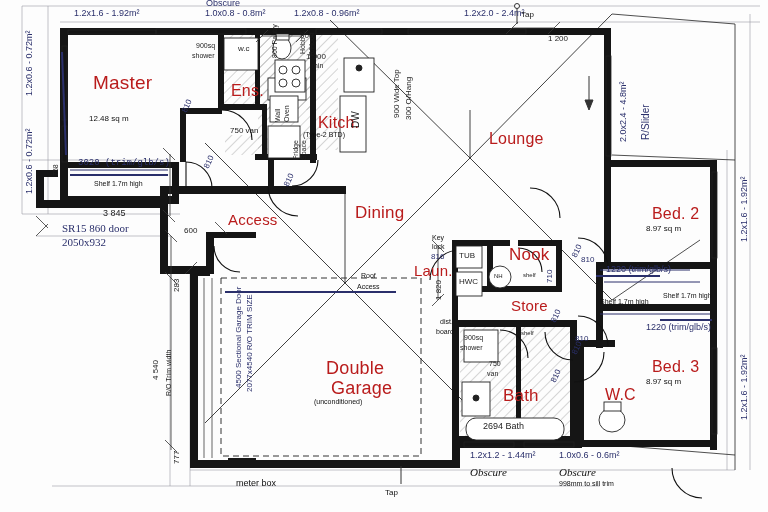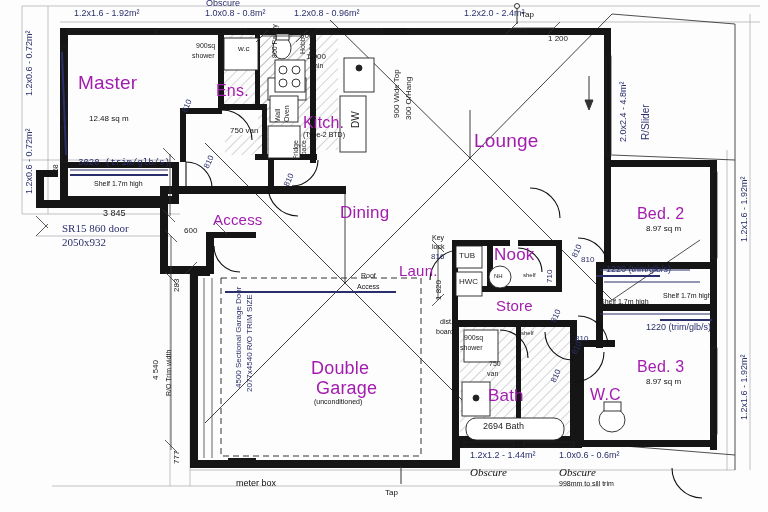--- a/index.html
+++ b/index.html
@@ -1,21 +1,21 @@
 <!DOCTYPE html>
 <html><head>
 <meta charset="utf-8">
 <title>Floor Plan</title>
 <style>
   html,body{margin:0;padding:0;background:#ffffff;}
   body{font-family:"Liberation Sans", sans-serif;}
   #plan{position:relative;width:768px;height:512px;background:#fdfdfd;overflow:hidden;}
   #plan svg{position:absolute;left:0;top:0;}
   .lbl{position:absolute;white-space:nowrap;}
-  .room{font-family:"Liberation Sans",sans-serif;color:#a21caf;font-weight:400;letter-spacing:.2px;}
+  .room{font-family:"Liberation Sans",sans-serif;color:#b91c1c;font-weight:400;letter-spacing:.2px;margin-left:15px;}
   .area{font-family:"Liberation Sans",sans-serif;color:#111;font-size:8px;}
   .dim{font-family:"Liberation Sans",sans-serif;color:#2a2f6b;font-size:9px;}
   .dimdk{font-family:"Liberation Sans",sans-serif;color:#1d1d1d;font-size:8px;}
   .note{font-family:"Liberation Sans",sans-serif;color:#111;font-size:8px;}
   .vert{transform-origin:0 0;}
   .obsc{font-family:"Liberation Serif",serif;font-style:italic;color:#111;font-size:11px;}
 </style>
 </head>
 <body>
 
@@ -279,21 +279,21 @@
 </svg>
 
 <div class="lbl room" style="left:78px;top:72px;font-size:19px;">Master</div>
 <div class="lbl area" style="left:89px;top:114px;">12.48 sq m</div>
 
 <div class="lbl room" style="left:216px;top:82px;font-size:16px;">Ens.</div>
 
 <div class="lbl room" style="left:303px;top:114px;font-size:16px;">Kitch.</div>
 <div class="lbl note" style="left:303px;top:131px;font-size:7px;">(Type-2 BTD)</div>
 
-<div class="lbl room" style="left:474px;top:130px;font-size:19px;">Lounge</div>
+<div class="lbl room" style="left:474px;top:130px;font-size:16px;">Lounge</div>
 <div class="lbl room" style="left:340px;top:203px;font-size:17px;">Dining</div>
 <div class="lbl room" style="left:213px;top:211px;font-size:15px;">Access</div>
 <div class="lbl room" style="left:399px;top:262px;font-size:15px;">Laun.</div>
 <div class="lbl room" style="left:494px;top:245px;font-size:17px;">Nook</div>
 <div class="lbl room" style="left:496px;top:297px;font-size:15px;">Store</div>
 <div class="lbl room" style="left:488px;top:386px;font-size:17px;">Bath</div>
 <div class="lbl room" style="left:590px;top:386px;font-size:16px;">W.C</div>
 
 <div class="lbl room" style="left:637px;top:205px;font-size:16px;">Bed. 2</div>
 <div class="lbl area" style="left:646px;top:224px;">8.97 sq m</div>

